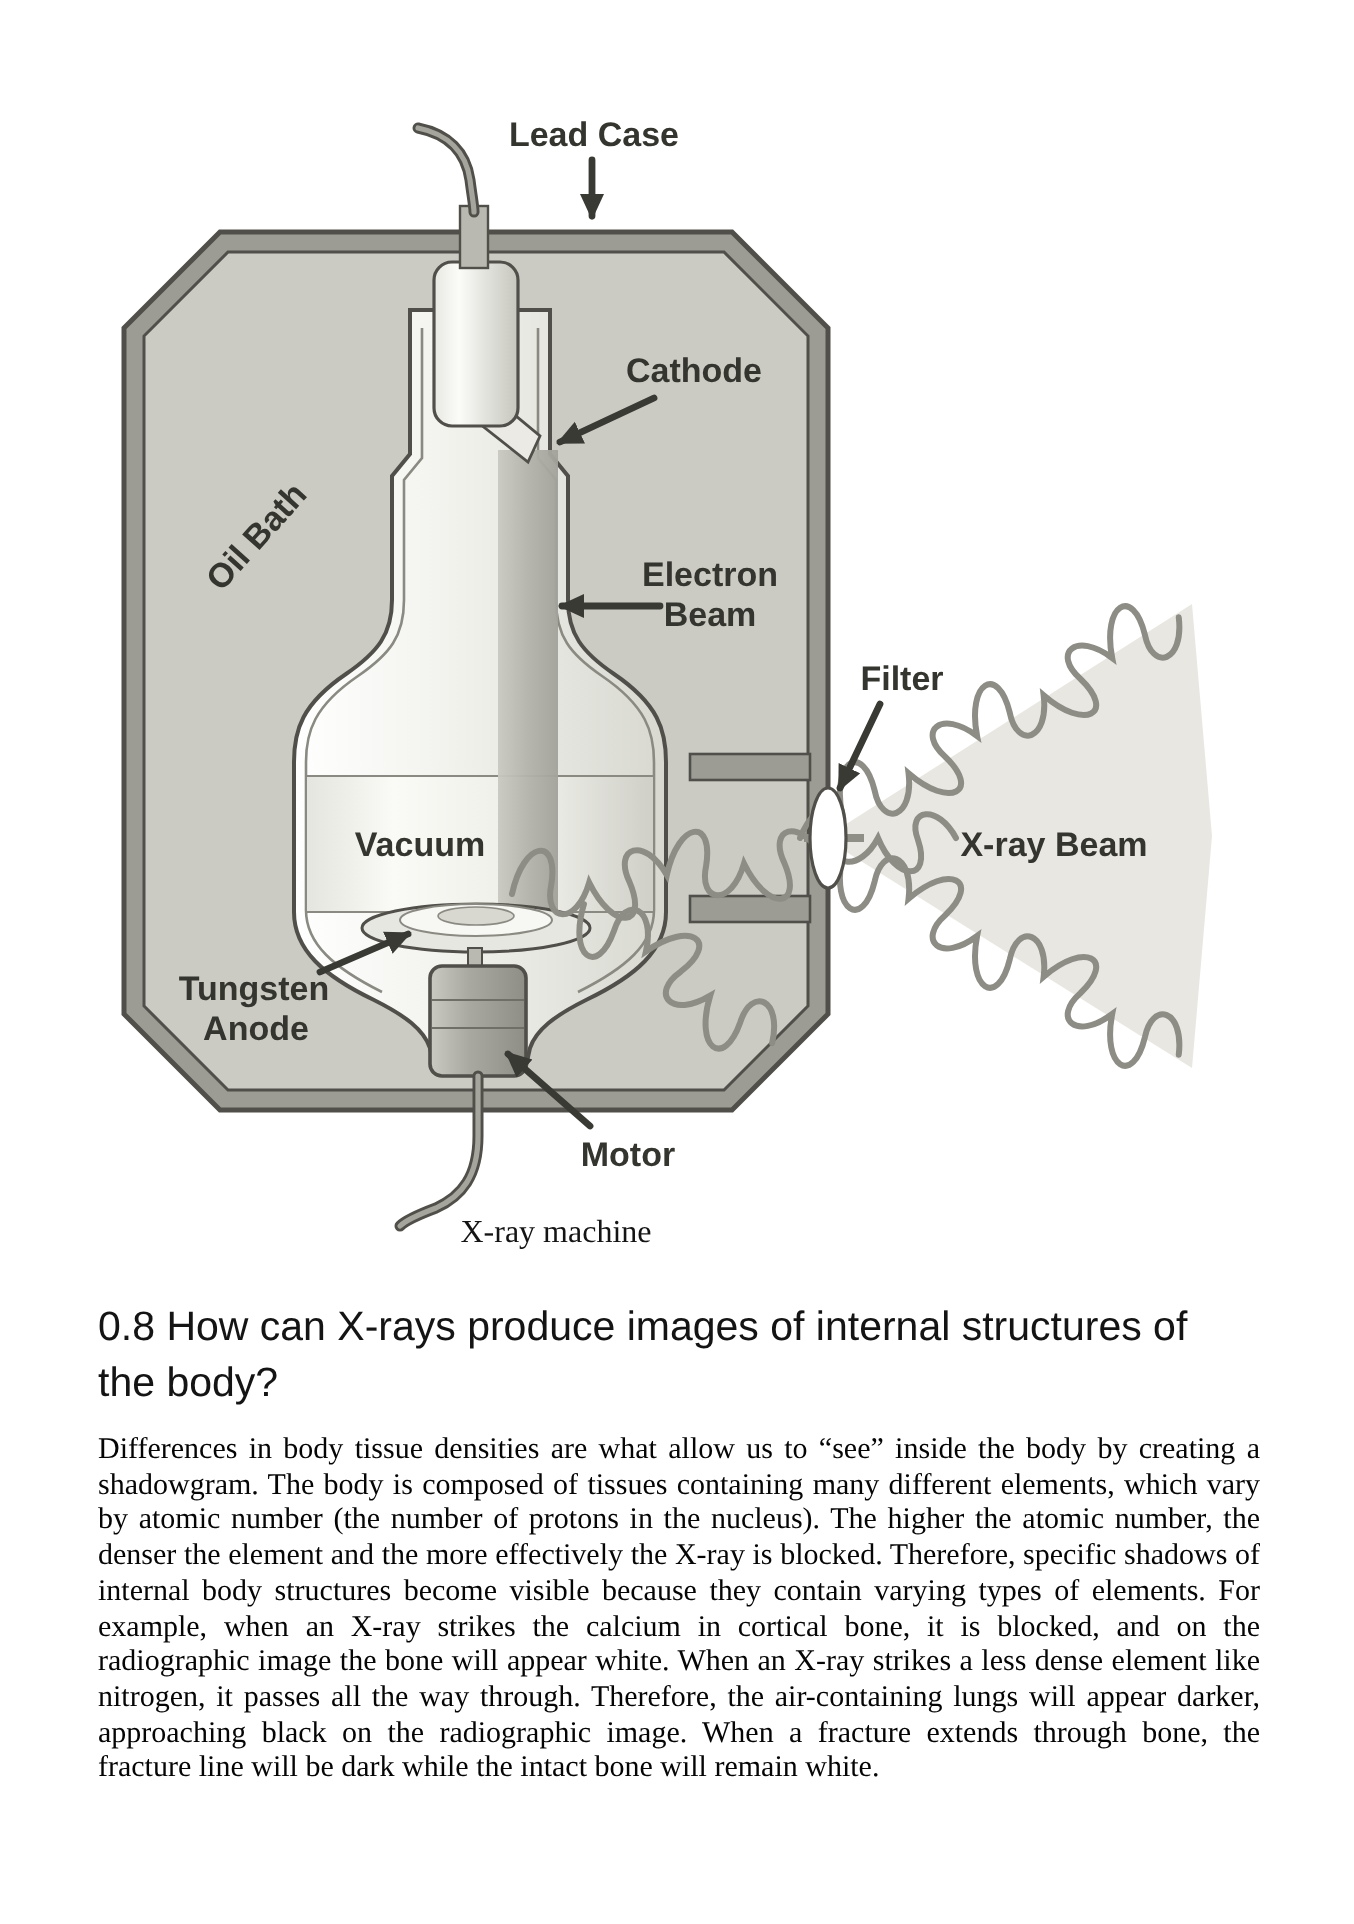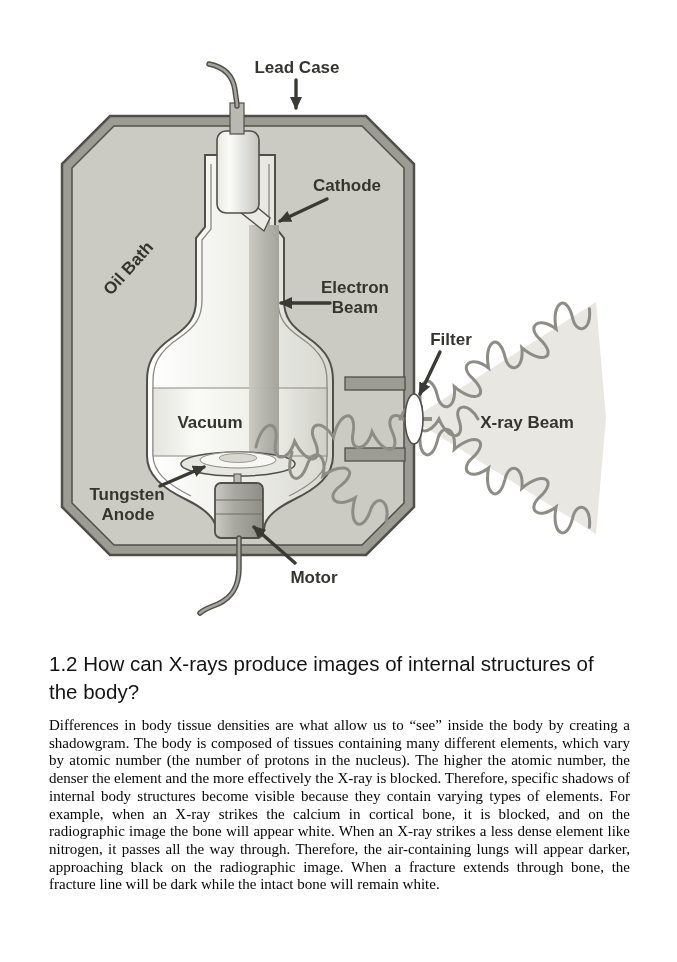--- a/index.html
+++ b/index.html
@@ -145,17 +145,18 @@
     <text class="dlabel" x="355" y="293" text-anchor="middle">Electron</text>
     <text class="dlabel" x="355" y="313" text-anchor="middle">Beam</text>
     <text class="dlabel" x="451" y="345" text-anchor="middle">Filter</text>
     <text class="dlabel" x="210" y="428" text-anchor="middle">Vacuum</text>
     <text class="dlabel" x="527" y="428" text-anchor="middle" font-size="17.5" fill="#3c414b">X-ray Beam</text>
     <text class="dlabel" x="127" y="500" text-anchor="middle">Tungsten</text>
     <text class="dlabel" x="128" y="520" text-anchor="middle">Anode</text>
     <text class="dlabel" x="314" y="583" text-anchor="middle">Motor</text>
   </svg>
 
+  <div class="caption">X-ray machine</div>
 </div>
 
-<h1 class="section-heading">1.2 How can X-rays produce images of internal structures of the body?</h1>
+<h1 class="section-heading">0.8 How can X-rays produce images of internal structures of the body?</h1>
 
 <p class="body-text">Differences in body tissue densities are what allow us to “see” inside the body by creating a shadowgram. The body is composed of tissues containing many different elements, which vary by atomic number (the number of protons in the nucleus). The higher the atomic number, the denser the element and the more effectively the X-ray is blocked. Therefore, specific shadows of internal body structures become visible because they contain varying types of elements. For example, when an X-ray strikes the calcium in cortical bone, it is blocked, and on the radiographic image the bone will appear white. When an X-ray strikes a less dense element like nitrogen, it passes all the way through. Therefore, the air-containing lungs will appear darker, approaching black on the radiographic image. When a fracture extends through bone, the fracture line will be dark while the intact bone will remain white.</p>
 
 </body></html>

